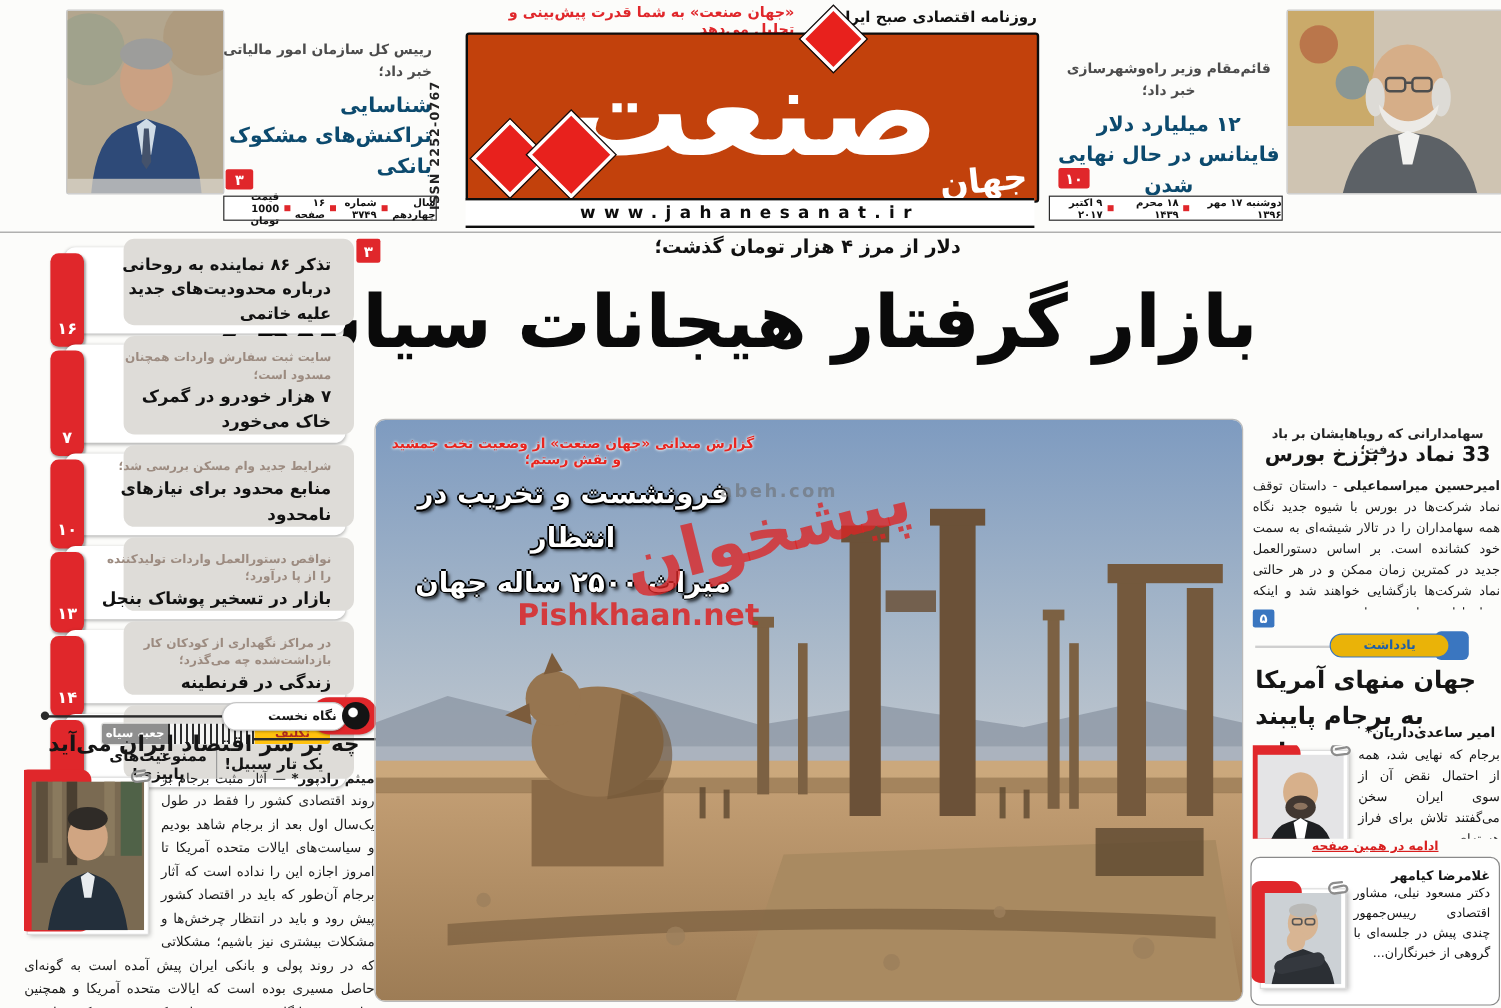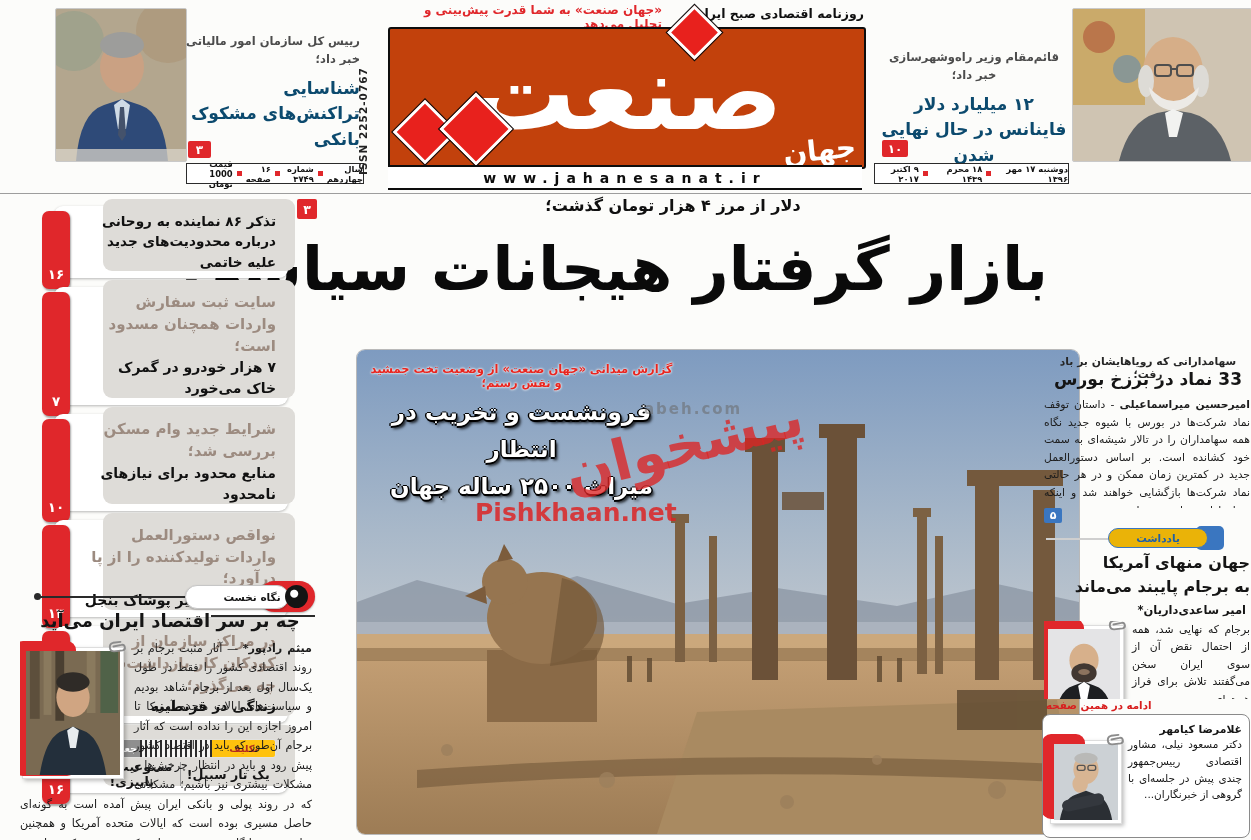--- a/index.html
+++ b/index.html
@@ -50,21 +50,21 @@
 
   
   .sidebar{left:54px;top:206px;width:234px;display:flex;flex-direction:column;gap:9px;}
   .card{position:relative;background:#fff;border-radius:9px;min-height:40px;padding:5px 12px 6px 30px;
         box-shadow:0 1px 3px rgba(0,0,0,.28);z-index:0;}
   .card::before{content:"";position:absolute;right:-7px;top:-7px;width:82%;height:100%;
         background:#dedcd8;border-radius:9px;z-index:-1;}
   .ptab{position:absolute;left:-12px;top:5px;height:calc(100% + 6px);width:28px;background:#e0272b;border-radius:7px;
         color:#fff;font-weight:800;font-size:13.5px;display:flex;align-items:flex-end;justify-content:center;
         padding-bottom:7px;box-sizing:border-box;box-shadow:1px 1.5px 2px rgba(0,0,0,.35);}
-  .card .kick{font-size:15px;font-weight:bold;color:#9c8b80;line-height:1.45;}
+  .card .kick{font-size:10px;font-weight:bold;color:#9c8b80;line-height:1.45;}
   .card .ttl{font-size:14px;font-weight:800;color:#111;line-height:1.5;}
   .hdr-row{display:flex;height:17px;margin:2px 0 3px;border-radius:3px;overflow:hidden;border:1px solid #e2e2e0;}
   .h-y{flex:0 0 33%;background:#ffc20e;color:#b02a20;font-size:9.8px;font-weight:800;display:flex;align-items:center;justify-content:center;}
   .h-bar{flex:1;background:repeating-linear-gradient(90deg,#2c2c2c 0 2px,#f4f4f2 2px 5px);}
   .h-g{flex:0 0 29%;background:#8f8f8f;color:#fff;font-size:9.8px;font-weight:800;display:flex;align-items:center;justify-content:center;}
   .sp-row{display:flex;align-items:center;height:26px;}
   .sp-cell{flex:1;text-align:center;font-size:12.6px;font-weight:800;}
   .sp-div{width:1px;height:24px;background:#9b9b9b;}
 
   
@@ -87,21 +87,21 @@
   .byline{font-weight:800;}
   .float-photo{float:left;position:relative;background:#fff;padding:3px;border:1px solid #ddd;
                box-shadow:2px 2px 4px rgba(0,0,0,.25);z-index:0;}
   .fl-photo{width:94px;height:124px;margin:8px 10px 2px 2px;}
   .red-frame::before{content:"";position:absolute;left:-9px;top:-7px;width:62%;height:104%;
                background:#e0272b;border-radius:9px;z-index:-1;}
   .clip{position:absolute;top:-11px;right:-5px;width:21px;height:23px;transform:rotate(38deg);}
 
   
   .main-photo{left:313px;top:350px;width:722px;height:484px;border-radius:8px;overflow:hidden;
-              box-shadow:0 0 0 1px #b9b9b9;margin-left:44px;}
+              box-shadow:0 0 0 1px #b9b9b9;}
   .cap{position:absolute;left:12px;top:12px;width:305px;text-align:center;}
   .cap-k{font-size:11.5px;font-weight:800;color:#e8251f;text-shadow:0 0 2px #fff,0 0 3px #fff;}
   .cap-t{margin-top:4px;font-size:23px;font-weight:800;color:#fff;line-height:1.6;
          text-shadow:-1.5px 0 #000,1.5px 0 #000,0 -1.5px #000,0 1.5px #000,2.5px 2.5px 3px rgba(0,0,0,.85);}
   .wm-gray{position:absolute;left:287px;top:50px;font-size:15px;letter-spacing:2px;font-weight:bold;
            color:rgba(105,105,105,.55);direction:ltr;}
   .wm-fa{position:absolute;left:205px;top:62px;font-size:56px;font-weight:800;color:rgba(220,36,36,.78);
          transform:rotate(-14deg);}
   .wm-en{position:absolute;left:118px;top:148px;font-size:25px;font-weight:800;color:rgba(220,36,36,.85);direction:ltr;}
 
@@ -112,25 +112,25 @@
            color:#1c1c1c;overflow:hidden;}
   .badge-blue{position:absolute;background:#3a76c0;color:#fff;font-weight:800;font-size:11px;
               display:flex;align-items:center;justify-content:center;border-radius:2px;}
   .rc-badge5{left:1044px;top:508px;width:18px;height:15px;}
   .note-tabrow{left:1046px;top:528px;width:204px;height:22px;}
   .note-line{position:absolute;left:0;top:10px;width:66px;height:2px;background:#cfcfcf;}
   .note-pill{position:absolute;left:62px;top:0;width:100px;height:20px;background:#eab308;border:1.5px solid #3a76c0;
              border-radius:10px;display:flex;align-items:center;justify-content:center;font-size:10.5px;
              font-weight:800;color:#1f5fa8;box-sizing:border-box;}
   .note-cap{position:absolute;left:150px;top:-2px;width:28px;height:24px;background:#3a76c0;border-radius:5px;}
-  .note-title{left:1046px;top:551px;width:204px;text-align:right;font-size:16px;font-weight:800;line-height:1.5;}
+  .note-title{left:1046px;top:551px;width:204px;text-align:left;font-size:20px;font-weight:800;line-height:1.5;}
   .note-author{left:1048px;top:603px;width:198px;text-align:right;font-size:11.5px;font-weight:800;}
   .note-body{left:1044px;top:621px;width:206px;height:78px;font-size:10.8px;line-height:1.62;text-align:justify;overflow:hidden;}
   .note-photo{width:72px;height:84px;margin:4px 8px 0 0;}
-  .note-more{left:1046px;top:699px;width:200px;text-align:left;font-size:10.3px;font-weight:800;color:#d81f1f;}
+  .note-more{left:1046px;top:699px;width:200px;text-align:center;font-size:10.3px;font-weight:800;color:#d81f1f;text-decoration:underline;}
   .pv-box{left:1042px;top:714px;width:208px;height:124px;border:1.5px solid #8a8a8a;border-radius:8px;
           background:#fff;box-sizing:border-box;padding:5px 7px;overflow:hidden;}
   .pv-title{text-align:center;font-size:14.2px;font-weight:800;line-height:1.5;}
   .pv-author{text-align:right;font-size:10.8px;font-weight:800;margin-top:3px;}
   .pv-body{font-size:10.5px;line-height:1.6;text-align:justify;}
   .pv-photo{width:64px;height:76px;margin:4px 6px 0 0;}
 </style>
 </head>
 <body>
 
@@ -238,21 +238,21 @@
     </div>
 
     <div class="card">
       <div class="ptab">۱۳</div>
       <div class="kick">نواقص دستورالعمل واردات تولیدکننده را از پا درآورد؛</div>
       <div class="ttl">بازار در تسخیر پوشاک بنجل</div>
     </div>
 
     <div class="card">
       <div class="ptab">۱۴</div>
-      <div class="kick">در مراکز سازمان از کودکان کار بازداشت‌شده چه می‌گذرد؛</div>
+      <div class="kick">در مراکز نگهداری از کودکان کار بازداشت‌شده چه می‌گذرد؛</div>
       <div class="ttl">زندگی در قرنطینه</div>
     </div>
 
     <div class="card">
       <div class="ptab">۱۶</div>
       <div class="hdr-row">
         <div class="h-y">تکلیف</div>
         <div class="h-bar"></div>
         <div class="h-g">جعبه سیاه</div>
       </div>

